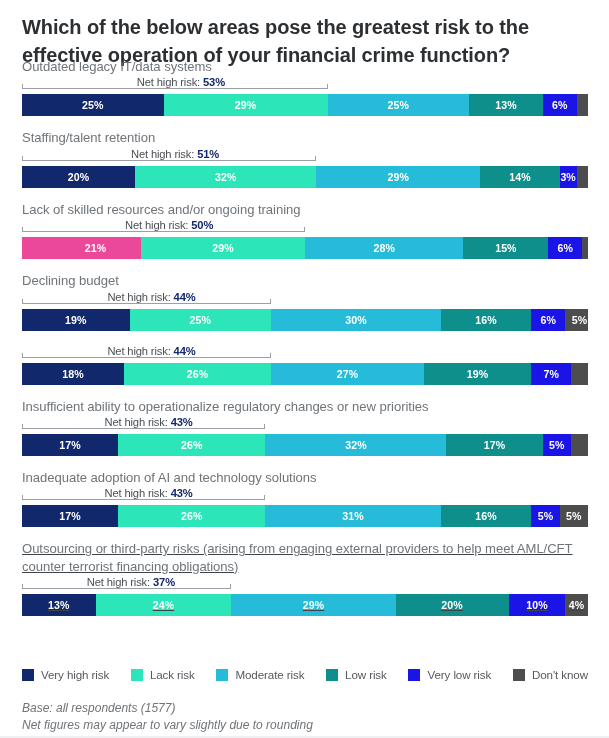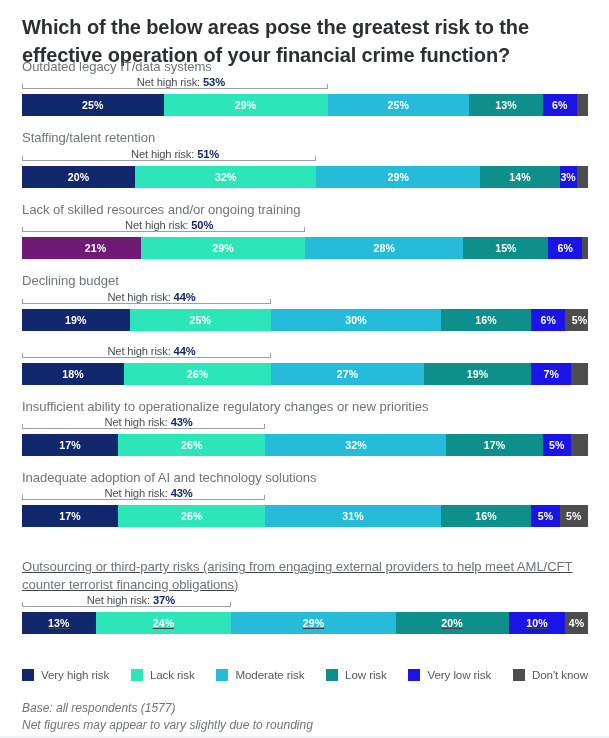--- a/index.html
+++ b/index.html
@@ -224,21 +224,21 @@
         <div class="cat-label">Lack of skilled resources and/or ongoing training</div>
         <div class="bracket">
           <div class="bracket-inner" style="width: 50%;">
             <div class="brk-line"></div>
             <div class="brk-tick left"></div>
             <div class="brk-tick right"></div>
             <div class="brk-text" style="left: 52%;"><span>Net high risk: </span><b>50%</b></div>
           </div>
         </div>
         <div class="bar">
-          <div class="seg" style="flex: 0 0 21%; background: #701a75; padding-left: 28px;">21%</div>
+          <div class="seg" style="flex: 0 0 21%; background: #ec4899; padding-left: 28px;">21%</div>
           <div class="seg" style="flex: 0 0 29%; background: rgb(44, 230, 186);">29%</div>
           <div class="seg" style="flex: 0 0 28%; background: rgb(38, 188, 217);">28%</div>
           <div class="seg" style="flex: 0 0 15%; background: rgb(15, 143, 140);">15%</div>
           <div class="seg" style="flex: 0 0 6%; background: rgb(26, 20, 230);">6%</div>
           <div class="seg" style="flex: 0 0 1%; background: rgb(77, 77, 77);"></div>
         </div>
       </div>
       <div class="row" style="margin-bottom: 13px;">
         <div class="cat-label">Declining budget</div>
         <div class="bracket">
@@ -288,21 +288,21 @@
         </div>
         <div class="bar">
           <div class="seg" style="flex: 0 0 17%; background: rgb(18, 40, 109);">17%</div>
           <div class="seg" style="flex: 0 0 26%; background: rgb(44, 230, 186);">26%</div>
           <div class="seg" style="flex: 0 0 32%; background: rgb(38, 188, 217);">32%</div>
           <div class="seg" style="flex: 0 0 17%; background: rgb(15, 143, 140);">17%</div>
           <div class="seg" style="flex: 0 0 5%; background: rgb(26, 20, 230);">5%</div>
           <div class="seg" style="flex: 0 0 3%; background: rgb(77, 77, 77);"></div>
         </div>
       </div>
-      <div class="row" style="margin-bottom: 31px;">
+      <div class="row" style="margin-bottom: 13px;">
         <div class="cat-label">Inadequate adoption of AI and technology solutions</div>
         <div class="bracket">
           <div class="bracket-inner" style="width: 43%;">
             <div class="brk-line"></div>
             <div class="brk-tick left"></div>
             <div class="brk-tick right"></div>
             <div class="brk-text" style="left: 52%;"><span>Net high risk: </span><b>43%</b></div>
           </div>
         </div>
         <div class="bar">

